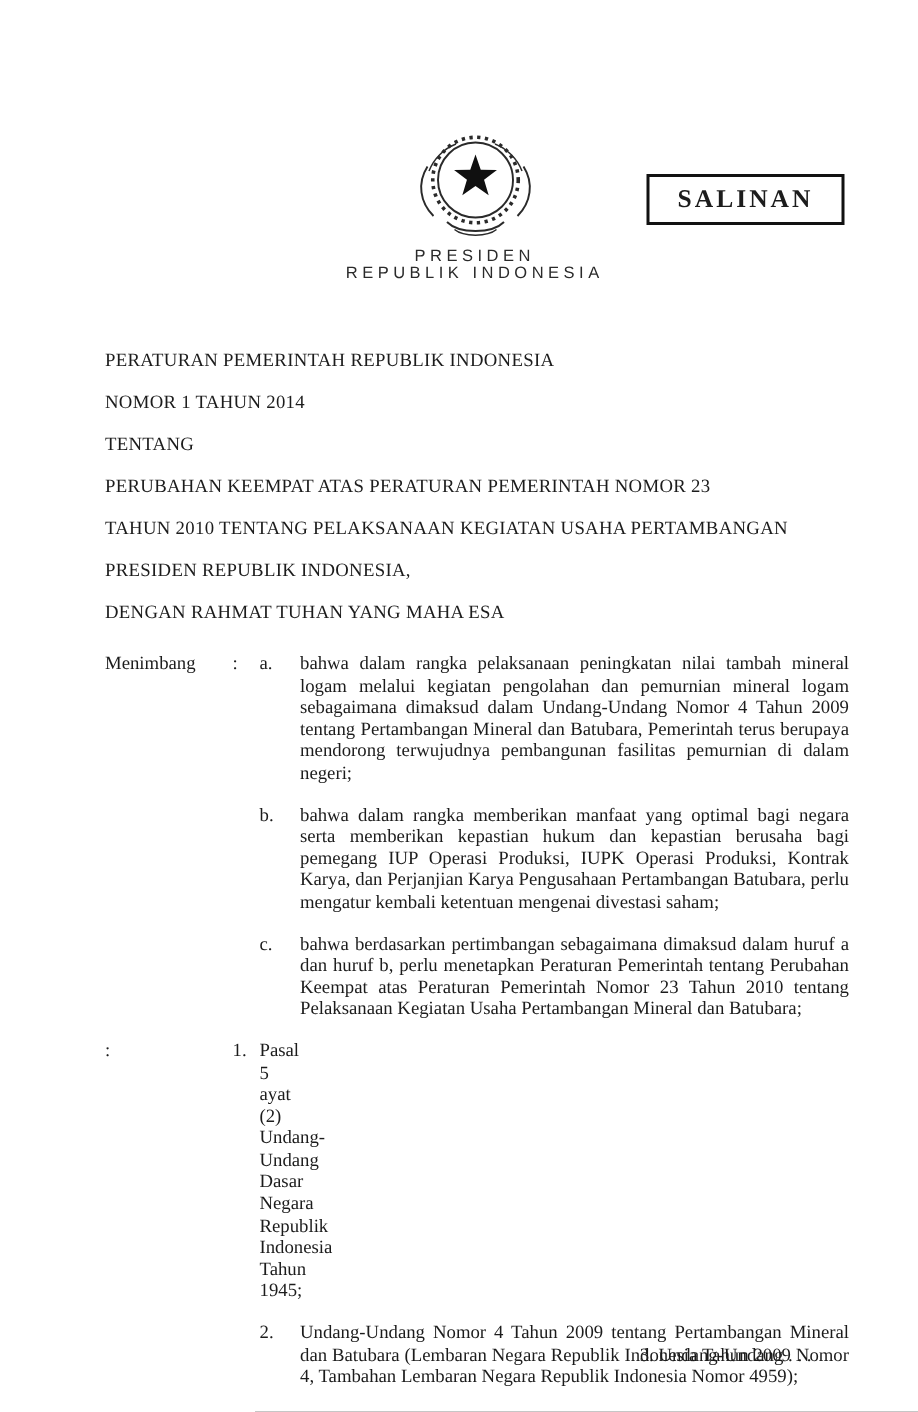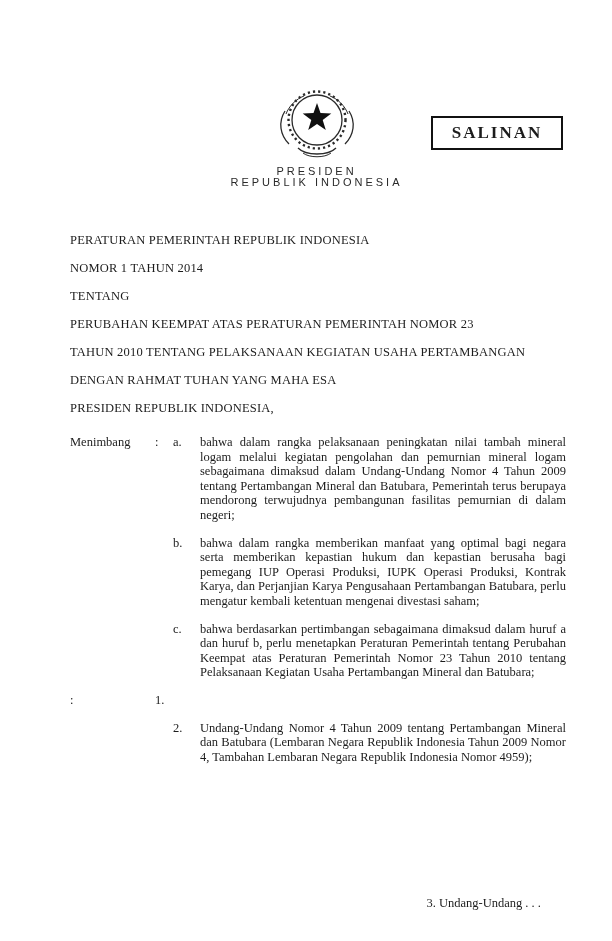--- a/index.html
+++ b/index.html
@@ -104,22 +104,22 @@
 
     <div>
       <div class="title-line">PERATURAN PEMERINTAH REPUBLIK INDONESIA</div>
       <div class="title-line">NOMOR 1 TAHUN 2014</div>
       <div class="title-line">TENTANG</div>
       <div class="title-line">PERUBAHAN KEEMPAT ATAS PERATURAN PEMERINTAH NOMOR 23</div>
       <div class="title-line">TAHUN 2010 TENTANG PELAKSANAAN KEGIATAN USAHA PERTAMBANGAN</div>
     </div>
 
     <div class="preamble">
+      <div class="title-line">PRESIDEN REPUBLIK INDONESIA,</div>
       <div class="title-line">DENGAN RAHMAT TUHAN YANG MAHA ESA</div>
-      <div class="title-line">PRESIDEN REPUBLIK INDONESIA,</div>
     </div>
 
     <div class="sections">
 
       <div class="row">
         <div class="cell label">Menimbang</div>
         <div class="cell colon">:</div>
         <div class="cell marker">a.</div>
         <div class="cell text">bahwa dalam rangka pelaksanaan peningkatan nilai tambah mineral logam melalui kegiatan pengolahan dan pemurnian mineral logam sebagaimana dimaksud dalam Undang-Undang Nomor 4 Tahun 2009 tentang Pertambangan Mineral dan Batubara, Pemerintah terus berupaya mendorong terwujudnya pembangunan fasilitas pemurnian di dalam negeri;</div>
       </div>
@@ -132,20 +132,21 @@
       <div class="row">
         <div class="cell label"></div>
         <div class="cell colon"></div>
         <div class="cell marker">c.</div>
         <div class="cell text">bahwa berdasarkan pertimbangan sebagaimana dimaksud dalam huruf a dan huruf b, perlu menetapkan Peraturan Pemerintah tentang Perubahan Keempat atas Peraturan Pemerintah Nomor 23 Tahun 2010 tentang Pelaksanaan Kegiatan Usaha Pertambangan Mineral dan Batubara;</div>
       </div>
 
       <div class="row">
         <div class="cell colon">:</div>
         <div class="cell marker">1.</div>
+        <div class="cell text">Pasal 5 ayat (2) Undang-Undang Dasar Negara Republik Indonesia Tahun 1945;</div>
       </div>
       <div class="row">
         <div class="cell label"></div>
         <div class="cell colon"></div>
         <div class="cell marker">2.</div>
         <div class="cell text">Undang-Undang Nomor 4 Tahun 2009 tentang Pertambangan Mineral dan Batubara (Lembaran Negara Republik Indonesia Tahun 2009 Nomor 4, Tambahan Lembaran Negara Republik Indonesia Nomor 4959);</div>
       </div>
 
     </div>
   </div>

